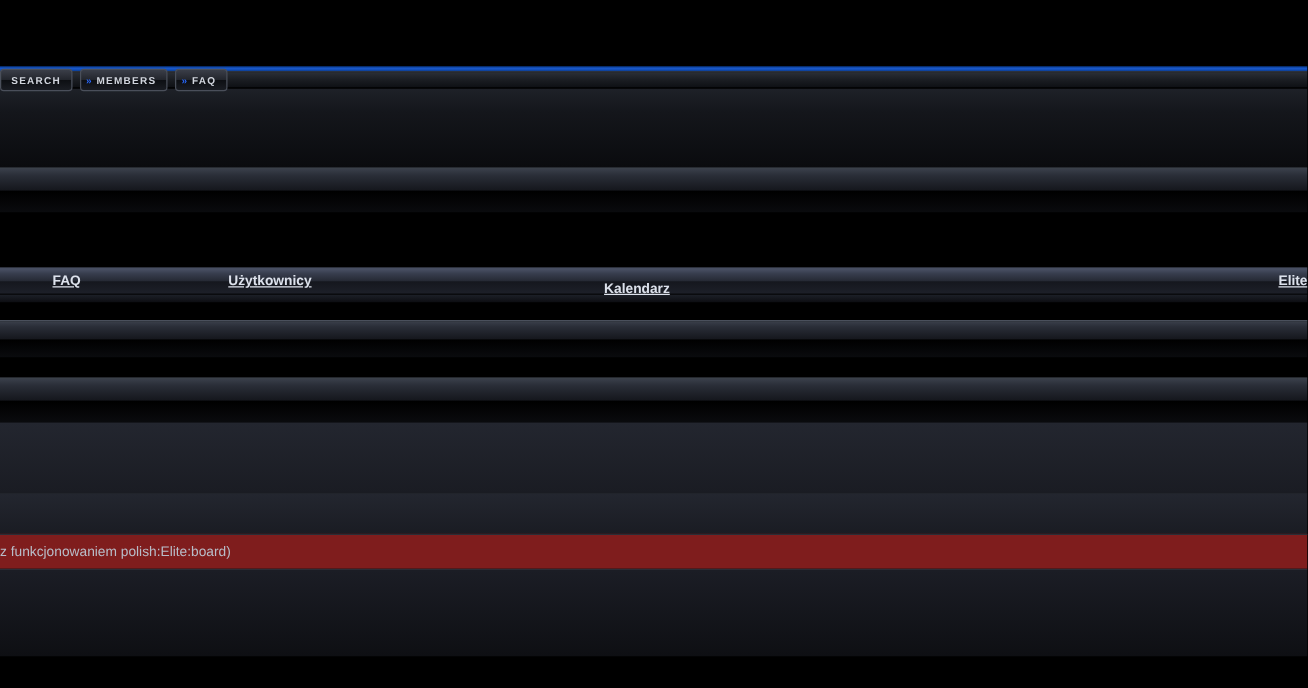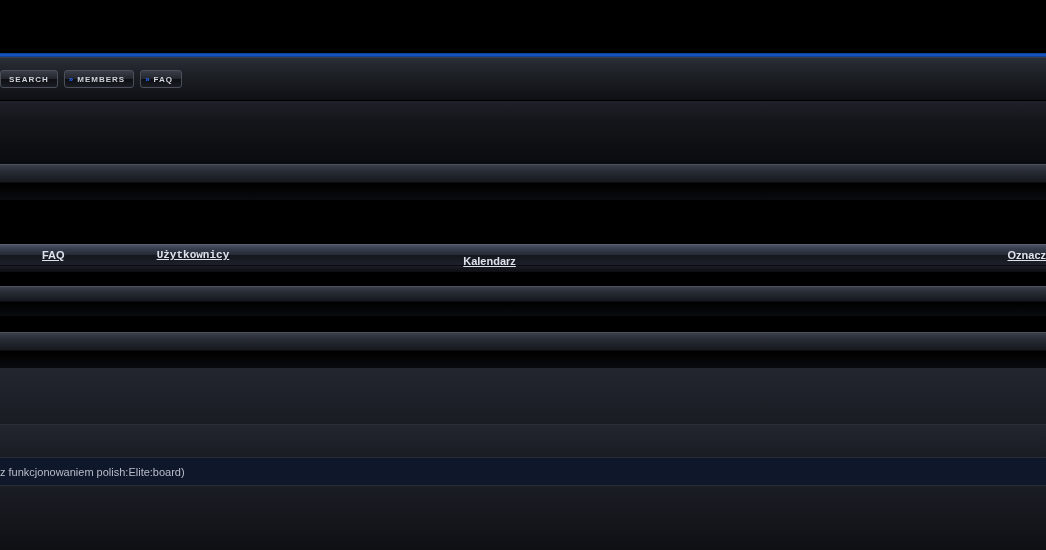--- a/index.html
+++ b/index.html
@@ -14,21 +14,21 @@
   }
   .top-black {
     height: 53px;
     background: #000;
   }
   .blue-line {
     height: 4px;
     background: linear-gradient(to bottom, #0a3a8a 0%, #1a5ad0 50%, #0a3a8a 100%);
   }
   .toolbar {
-    height: 44px;
+    height: 14px;
     background: linear-gradient(to bottom, #2a2e35 0%, #1a1d22 50%, #0e1014 100%);
     display: flex;
     align-items: center;
     padding-left: 0px;
     gap: 6px;
     border-top: 1px solid #3a3e45;
     border-bottom: 1px solid #000;
   }
   .tbtn {
     height: 18px;
@@ -82,21 +82,21 @@
     align-items: center;
   }
   .nav-link {
     color: #dde2ec;
     font-weight: bold;
     font-size: 11px;
     text-decoration: underline;
     cursor: pointer;
   }
   .nav-faq { margin-left: 42px; }
-  .nav-users { margin-left: 92px; font-family: Liberation Mono, monospace; }
+  .nav-users { margin-left: 118px; }
   .nav-cal { margin-left: 234px; margin-top: 12px; }
   .nav-wrap-right { margin-left: auto; }
 
   .thin-dark {
     height: 6px;
     background: linear-gradient(to bottom, #1c1f27 0%, #0c0d11 100%);
   }
   .row-glossy-sm {
     height: 30px;
     background: linear-gradient(to bottom,
@@ -112,21 +112,21 @@
   }
   .h-56 { height: 56px; }
   .thin-sep {
     height: 1px;
     background: #0a0b0e;
     border-bottom: 1px solid #2a2d36;
   }
   .h-32 { height: 32px; }
   .desc-row {
     height: 28px;
-    background: #0f172a;
+    background: #7f1d1d;
     border-top: 1px solid #2a2d36;
     display: flex;
     align-items: center;
     padding-left: 0;
   }
   .desc-text {
     color: #b8bdc8;
     font-size: 11px;
   }
   .panel-tail {
@@ -159,21 +159,21 @@
 
 <div class="bar-glossy"></div>
 
 <div class="gap-black"></div>
 
 <div class="nav-bar">
   <a class="nav-link nav-faq">FAQ</a>
   <a class="nav-link nav-users">Użytkownicy</a>
   <a class="nav-link nav-cal">Kalendarz</a>
   <span class="nav-wrap-right">
-    <a class="nav-link">Oznacz </a>
+    <a class="nav-link">Elite </a>
   </span>
 </div>
 
 <div class="thin-dark"></div>
 <div class="gap-black" style="height:14px"></div>
 <div class="row-glossy-sm"></div>
 <div class="gap-black" style="height:16px"></div>
 
 <div class="bar-glossy"></div>
 

